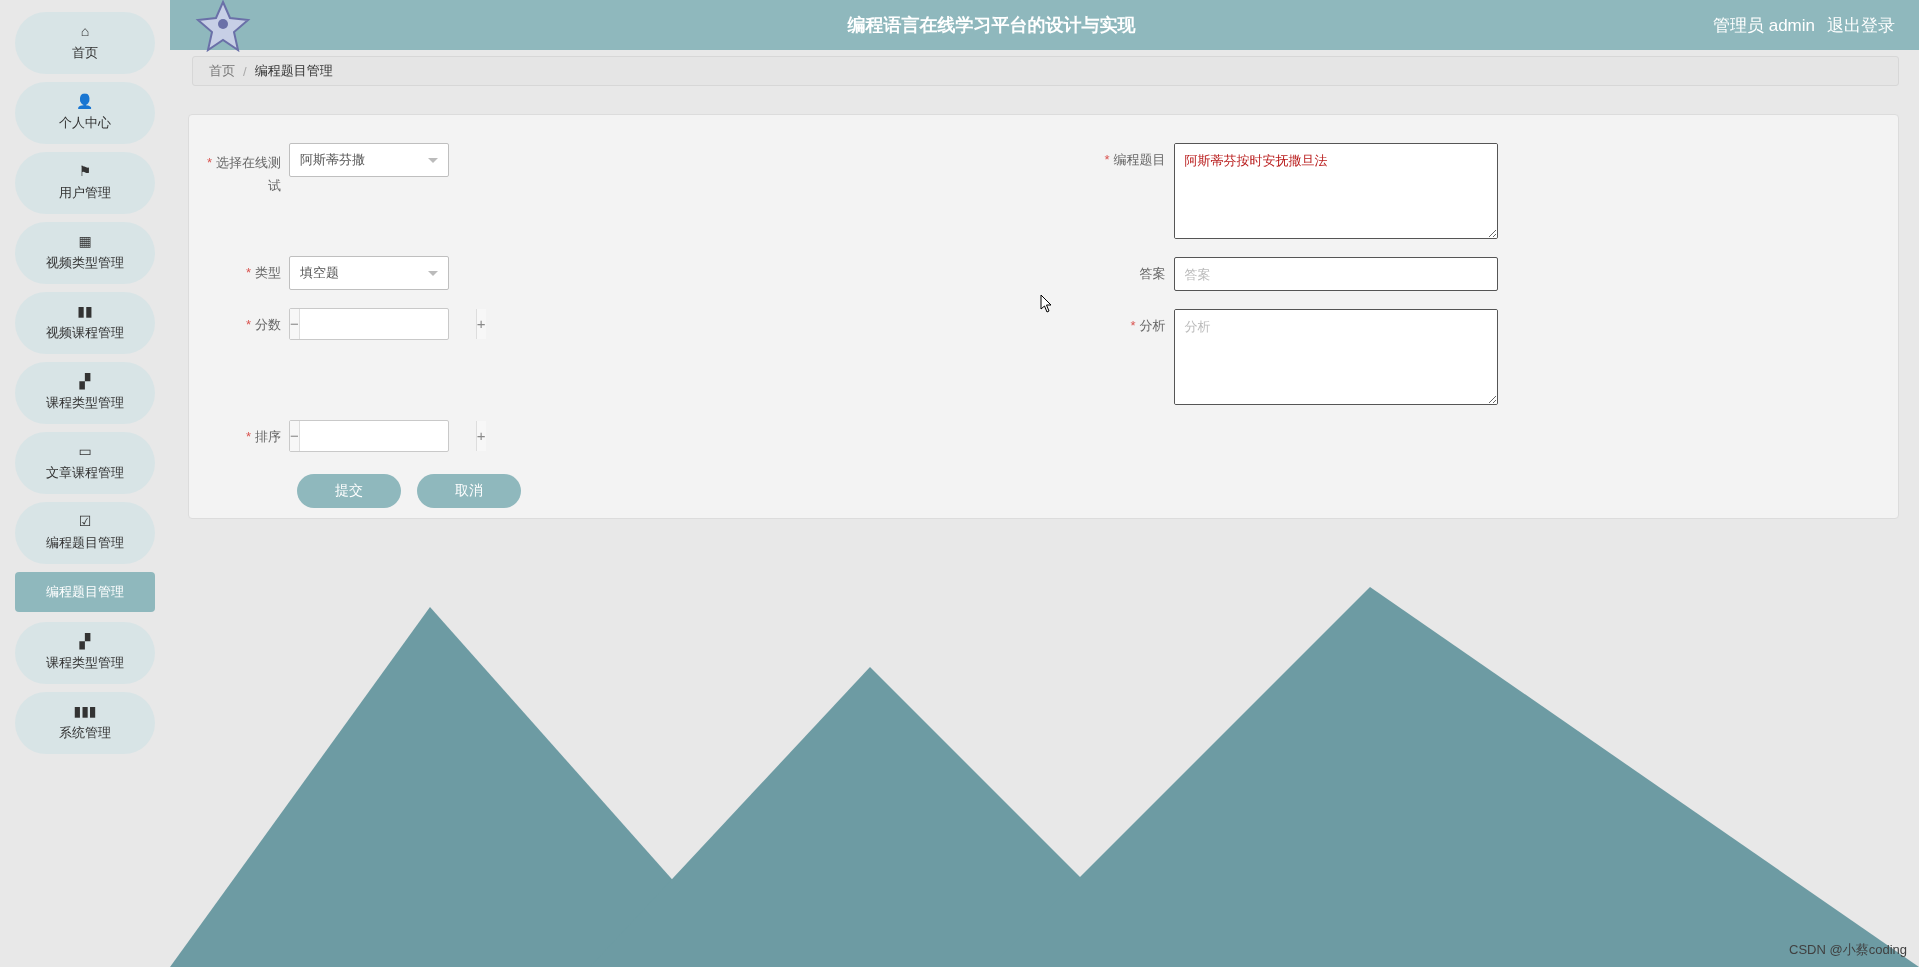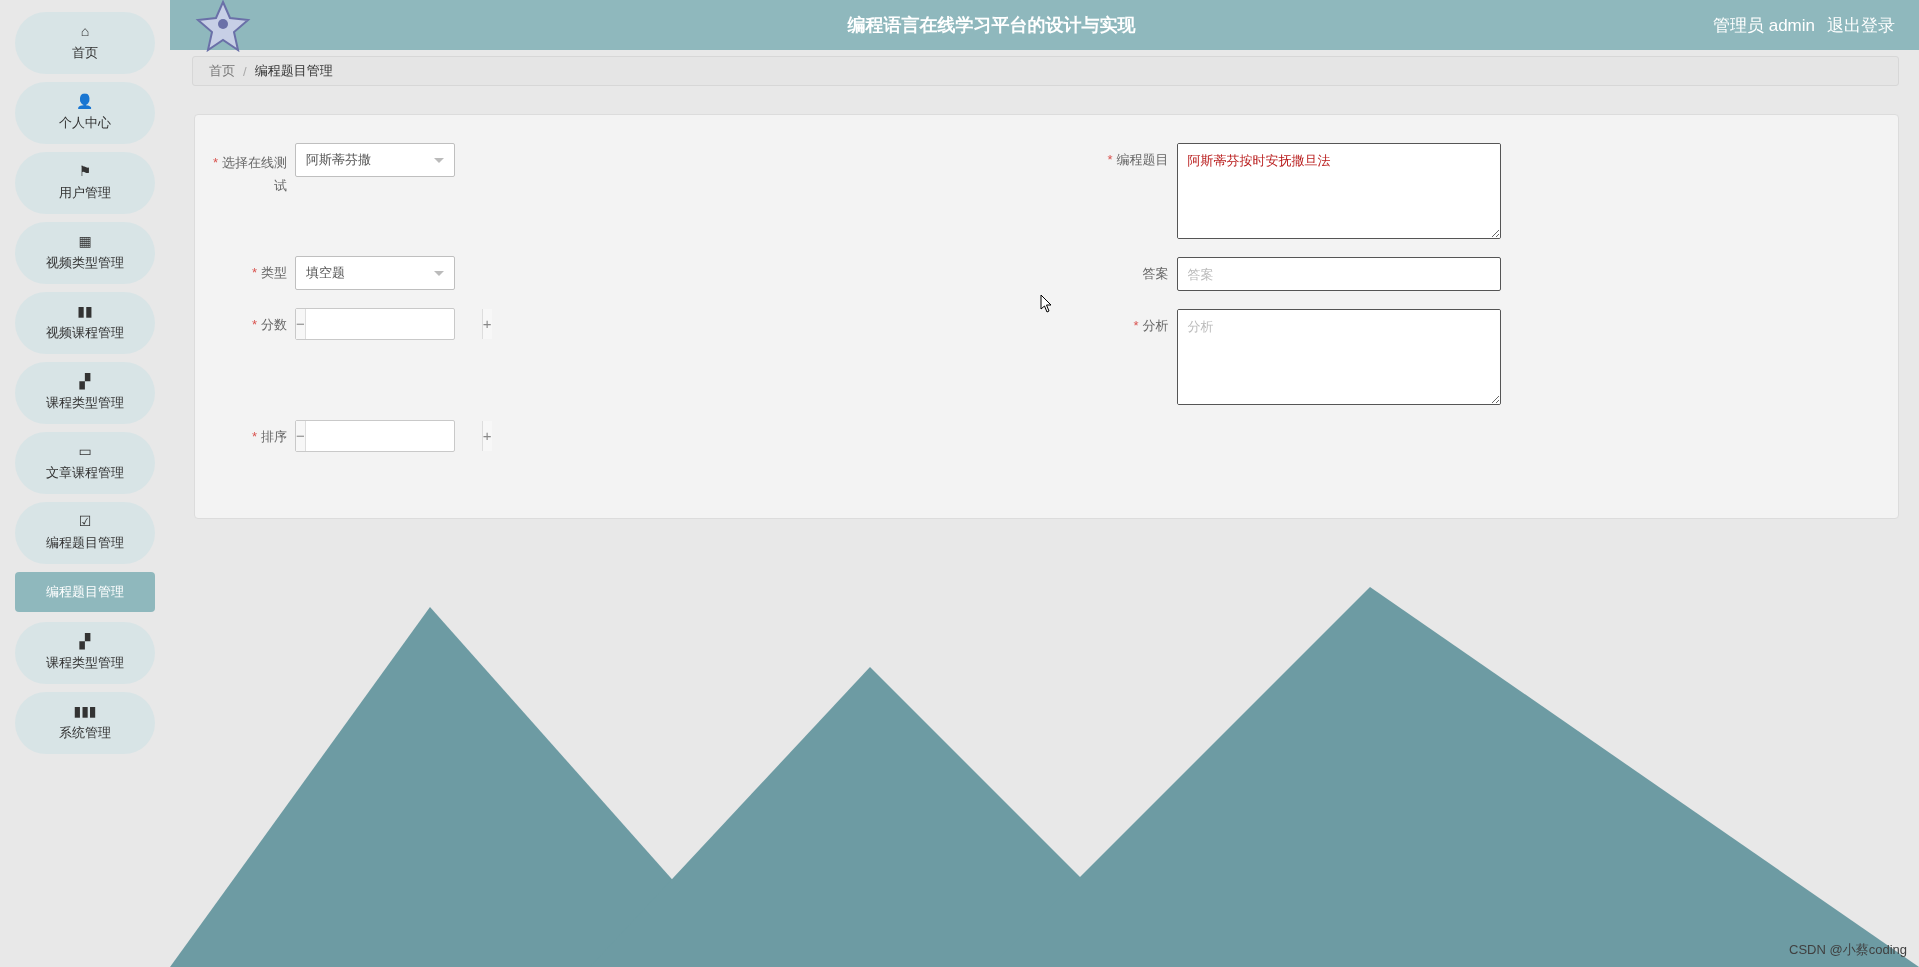--- a/index.html
+++ b/index.html
@@ -96,21 +96,21 @@
     padding: 0 16px;
     font-size: 13px;
     color: #777;
   }
   .crumb-wrap .sep { margin: 0 8px; color: #aaa; }
   .crumb-wrap .cur { color: #333; }
 
   
   .panel {
     position: absolute;
-    left: 194px; right: 20px; top: 114px;
+    left: 188px; right: 20px; top: 114px;
     height: 405px;
     background: #f3f3f3;
     border: 1px solid #dcdcdc;
     border-radius: 4px;
     padding: 28px 10px 20px;
   }
   .form {
     display: grid;
     grid-template-columns: 1fr 1fr;
     column-gap: 80px;
@@ -344,20 +344,24 @@
 
       <div class="row" style="margin-top:62px;">
         <div class="lbl req">排序</div>
         <div class="number">
           <button>−</button>
           <input type="text" value="" style="">
           <button>+</button>
         </div>
       </div>
 
+      <div class="btn-row">
+        <button class="btn">提交</button>
+        <button class="btn">取消</button>
+      </div>
     </div>
 
     <div class="col">
       <div class="row">
         <div class="lbl req">编程题目</div>
         <div class="textarea ta-h1">
           <textarea style="">阿斯蒂芬按时安抚撒旦法</textarea>
         </div>
       </div>
 

